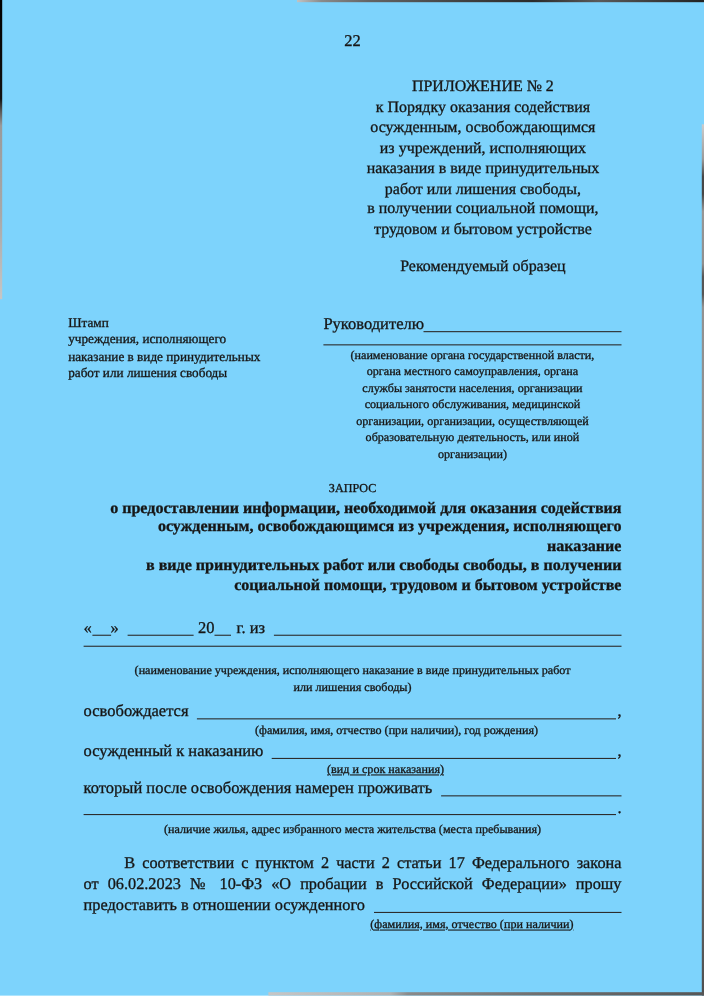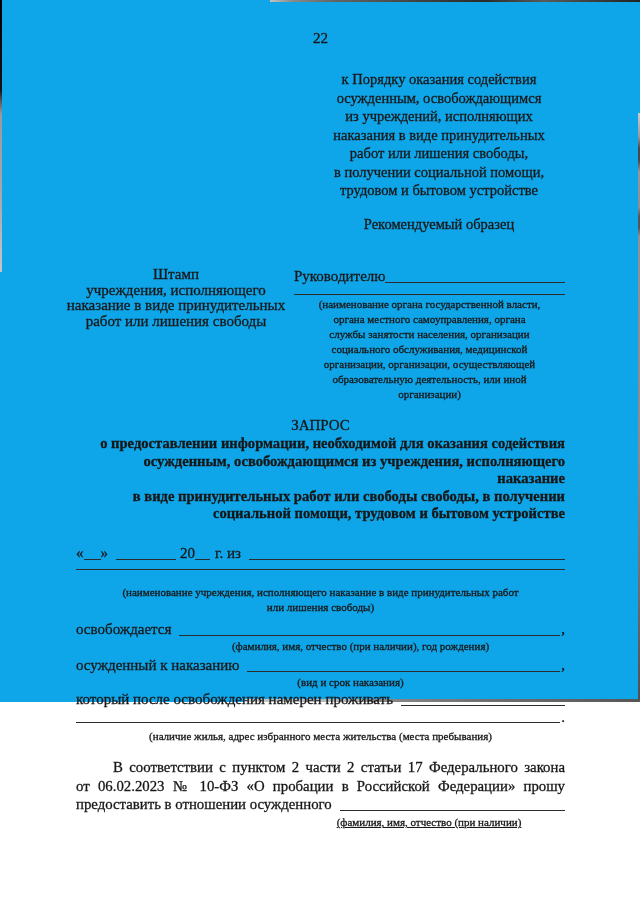--- a/index.html
+++ b/index.html
@@ -3,21 +3,21 @@
 <meta charset="utf-8">
 <style>
   * { margin:0; padding:0; box-sizing:border-box; }
   html,body { background:#fff; }
   body {
     width:640px; height:905px;
     font-family:"Liberation Serif","DejaVu Serif",serif;
     color:#161616; overflow:hidden;
   }
   .page {
-    position:relative; width:640px; height:702px; background:#0ea5e9;
+    position:relative; width:640px; height:905px; background:#7dd3fc;
     -webkit-text-stroke:0.3px #1a1a1a;
   }
   
   .edge-top { position:absolute; top:0; left:270px; right:0; height:2px;
     background:linear-gradient(to right,#c2c2c2 0%,#8a8a8a 6%,#636363 18%,#3f3f3f 42%,#2b2b2b 58%,#5a5a5a 74%,#222 100%); }
   .edge-left { position:absolute; top:0; left:0; width:2px; height:272px;
     background:linear-gradient(to bottom,#000 0%,#121212 33%,#555 37%,#9a9a9a 42%,#a8a8a8 72%,#c6c6c6 100%); }
   .edge-right { position:absolute; top:113px; bottom:0; right:0; width:2px;
     background:linear-gradient(to bottom,#cccccc 0%,#9a9a9a 4%,#474747 6%,#474747 8%,#979797 10%,#8f8f8f 16%,#565656 17.5%,#565656 19.5%,#929292 21%,#8c8c8c 58%,#6f6f6f 80%,#4f4f4f 100%); }
   .edge-bottom { position:absolute; bottom:0; left:244px; right:0; height:3px;
@@ -27,42 +27,42 @@
 
   .page-number { padding-top:28px; text-align:center; font-size:15px; line-height:20px; }
 
   
   .appendix { margin-left:236px; width:254px; margin-top:22px;
     text-align:center; font-size:14.5px; line-height:18.5px; }
   .sample { margin-top:15px; }
 
   
   .cols { display:flex; margin-top:34px; align-items:flex-start; }
-  .stamp { margin-left:-14px; width:228px; text-align:center;
-    font-size:15px; line-height:15.5px; }
+  .stamp { margin-left:-14px; width:228px; 
+    font-size:12px; line-height:15.5px; }
   .addr { flex:1; margin-left:4px; }
   .frow { display:flex; align-items:flex-end; font-size:15px; line-height:19px; }
   .blank { border-bottom:1.4px solid #2c2c2c; margin-bottom:3px; }
   .grow { flex:1; }
   .addr-rule { height:9px; border-bottom:1.4px solid #2c2c2c; }
   .cap { font-size:11px; line-height:15px; text-align:center; }
   .addr .cap-block { margin-top:2px; }
 
   
-  .req-title { margin-top:14px; text-align:center; font-size:15px; line-height:19px; }
+  .req-title { margin-top:14px; text-align:center; font-size:11px; line-height:19px; }
   .req-sub { text-align:right; font-size:14.6px; line-height:17.6px;font-weight:bold; }
 
   
   .date-row { margin-top:21px; }
   .b20 { width:17px; } .b62 { width:60px; margin-left:8px; margin-right:4px; }
   .b15 { width:15px; margin-right:5px; } .lastblank { margin-left:8px; }
   .rule-full { height:7px; border-bottom:1.4px solid #2c2c2c; }
   .cap-2l { margin-top:15px; }
   .mt5 { margin-top:5px; } .mt2 { margin-top:2px; } .mt3 { margin-top:3px; }
-  .shift80 { padding-left:80px; } .shift60 { padding-left:60px; }
+  .shift80 { padding-left:80px; } .shift60 { padding-left:60px;text-decoration:underline; }
   .tail { margin-left:1px; }
   .rule-period { line-height:17px; }
 
   
   .legal { margin-top:14px; font-size:14.8px; line-height:18.7px; }
   .jline { text-align:justify; text-align-last:justify; }
   .indent { text-indent:37px; }
   .legal .frow { font-size:14.8px; line-height:18.7px; }
   .legal-cap { margin-top:1px; margin-left:247px; width:212px;text-decoration:underline; }
 </style>
@@ -73,20 +73,21 @@
   <div class="edge-top"></div>
   <div class="edge-left"></div>
   <div class="edge-right"></div>
   <div class="edge-bottom"></div>
 
   <div class="content">
 
     <div class="page-number">22</div>
 
     <div class="appendix">
+      <div>ПРИЛОЖЕНИЕ № 2</div>
       <div>к Порядку оказания содействия</div>
       <div>осужденным, освобождающимся</div>
       <div>из учреждений, исполняющих</div>
       <div>наказания в виде принудительных</div>
       <div>работ или лишения свободы,</div>
       <div>в получении социальной помощи,</div>
       <div>трудовом и бытовом устройстве</div>
       <div class="sample">Рекомендуемый образец</div>
     </div>
 

